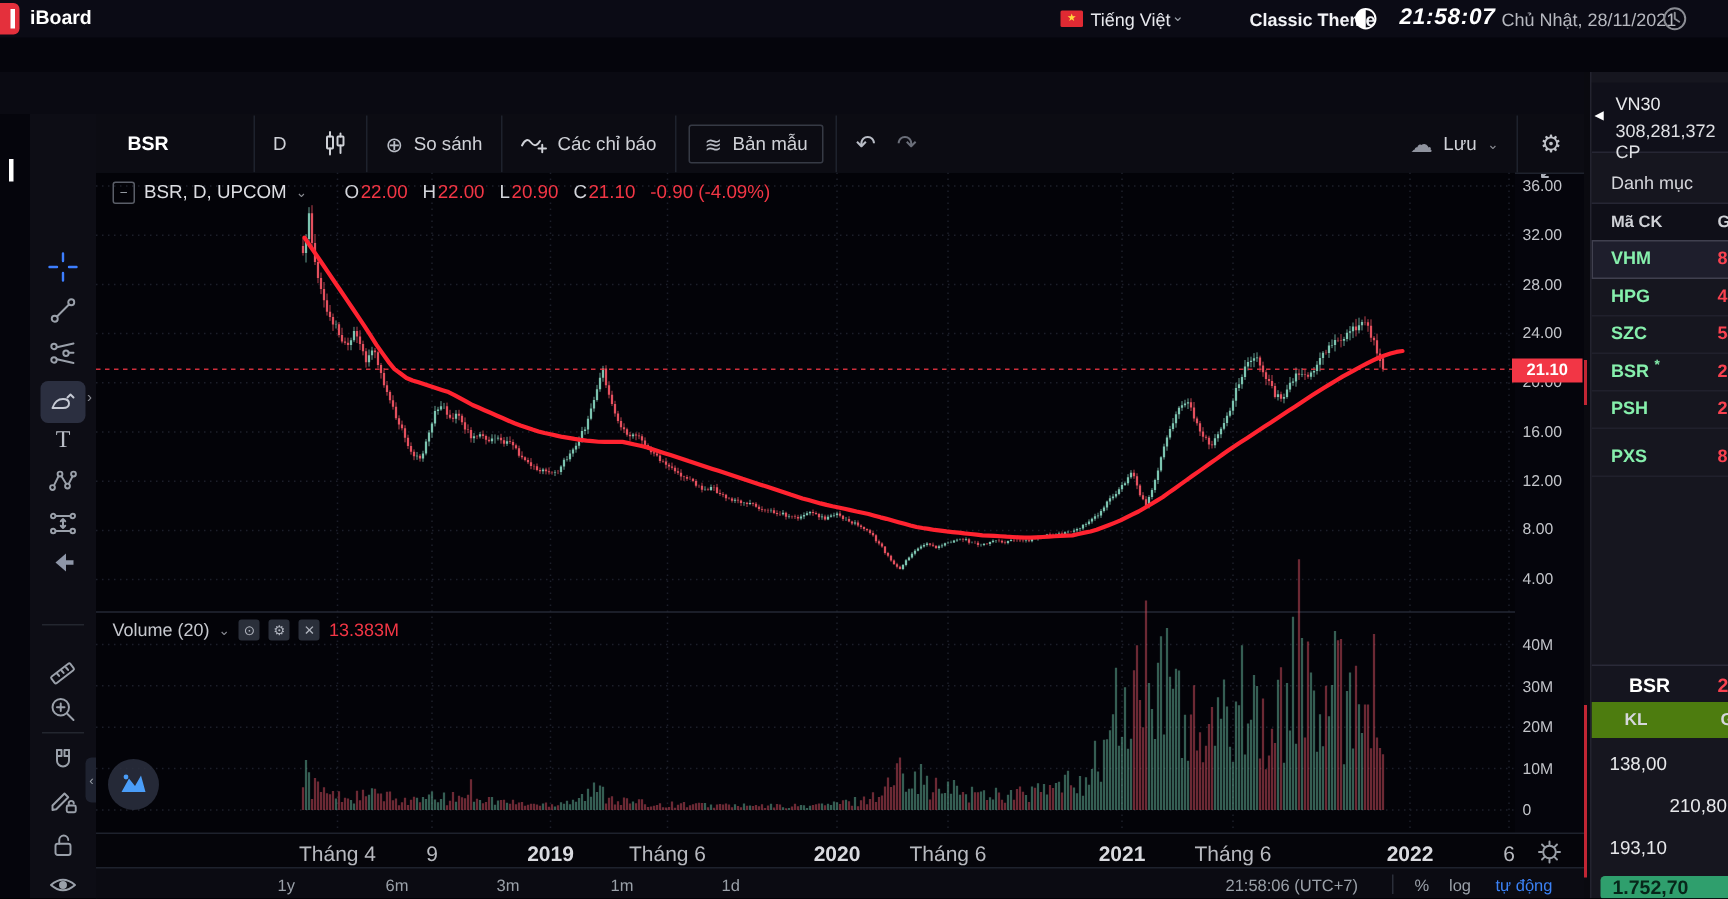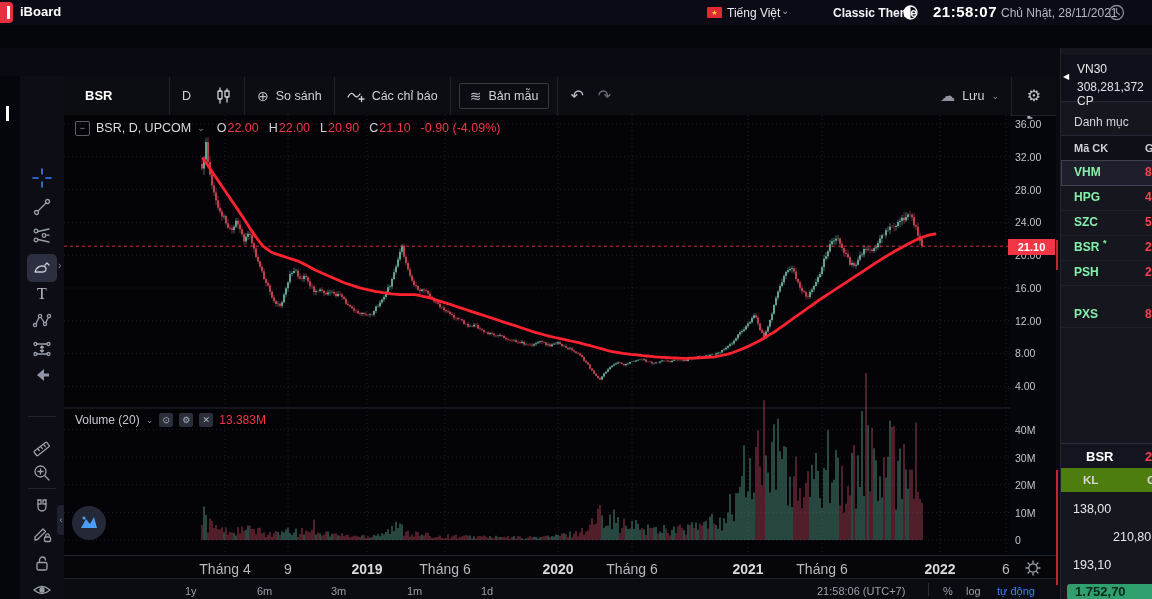--- a/index.html
+++ b/index.html
@@ -8,21 +8,21 @@
   .abs{position:absolute;}
   
   #topbar{left:0;top:0;width:1152px;height:25px;background:#0b0b15;}
   #logo-sq{left:-8px;top:2px;width:21px;height:21px;background:#e4303c;border-radius:4px;}
   #logo-sq i{position:absolute;right:3px;top:4px;width:3px;height:13px;background:#fff;}
   .brand{left:20px;top:4px;font-size:13px;font-weight:bold;color:#fff;}
   .flag{left:707px;top:7px;width:15px;height:11px;background:#e02a33;border-radius:1px;font-size:7px;color:#ffd83d;text-align:center;line-height:11px;}
   .lang{left:727px;top:6px;font-size:12px;color:#e8e9ee;}
   .lang-chev{left:781px;top:5px;font-size:10px;color:#9aa0a8;}
   .theme{left:833px;top:6px;font-size:12px;font-weight:bold;color:#f2f3f6;}
-  .clockbig{left:933px;top:3px;font-size:15px;font-weight:bold;color:#fff;letter-spacing:.5px;}
+  .clockbig{left:933px;top:3px;font-size:15px;font-weight:bold;color:#fff;letter-spacing:.5px;font-style:italic;}
   .datelbl{left:1001px;top:6px;font-size:12px;color:#b6b8bf;}
   
   #menubar{left:0;top:25px;width:1152px;height:23px;background:#14141c;display:flex;}
   .menu-item{height:23px;line-height:23px;padding:0 13px;font-size:11px;font-weight:bold;color:#dfe1e6;letter-spacing:.2px;white-space:nowrap;}
   .menu-item.active{background:#060610;}
   .menu-item .chev{font-size:9px;color:#8b8d94;margin-left:5px;}
   .menu-item:first-child{padding-left:2px;}
   
   #tabbar{left:0;top:48px;width:1152px;height:28px;background:#0a0a12;}
   #edge-tick{left:6px;top:58px;width:3px;height:15px;background:#fff;}
@@ -42,21 +42,21 @@
   .ctb-cell{padding:0 12px;display:flex;align-items:center;gap:7px;}
   #ctb-symbol{width:72px;padding-left:21px;font-weight:bold;font-size:13px;color:#fff;}
   .ctb-icglyph{font-size:14px;color:#b9bdc6;}
   #tpl-box{border:1px solid #363a45;border-radius:2px;margin:0 8px;padding:4px 10px;display:flex;gap:7px;align-items:center;}
   
   #chartwrap{left:64px;top:115px;width:946px;height:463px;background:#030308;}
   #legend{left:75px;top:119px;height:18px;display:flex;align-items:center;gap:6px;font-size:12.5px;}
   .leg-box{width:13px;height:13px;border:1px solid #5a5e68;border-radius:2px;color:#9aa0a8;font-size:9px;text-align:center;line-height:12px;}
   .leg-title{color:#dcdde2;}
   .leg-chev{font-size:9px;color:#8b8d94;}
-  .ohlc{margin-left:6px;display:flex;gap:10px;}
+  .ohlc{margin-left:19px;display:flex;gap:10px;}
   .ohlc .k{color:#d2d4da;}
   .ohlc .v{color:#f23645;margin-left:1px;}
   .red{color:#f23645;}
   #vol-legend{left:75px;top:412px;height:16px;display:flex;align-items:center;gap:6px;font-size:12px;color:#c6c8ce;}
   .vic{width:14px;height:14px;background:#2a2f3a;border-radius:2px;color:#aeb2bc;font-size:9px;text-align:center;line-height:14px;}
   #watermark{left:72px;top:506px;width:34px;height:34px;background:rgba(43,48,64,.85);border-radius:50%;display:flex;align-items:center;justify-content:center;}
   
   .ptick{position:absolute;left:1015px;font-size:10.5px;color:#c3c5ca;}
   #price-badge{left:1008px;top:239px;width:47px;height:16px;background:#f23645;color:#fff;font-size:11px;font-weight:bold;text-align:center;line-height:16px;}
   #timeaxis{left:64px;top:555px;width:946px;height:23px;border-top:1px solid #1e222d;background:#05050a;}
@@ -401,21 +401,21 @@
     </div>
     <div class="sb sb-row" style="top:187px;">
       <span class="tkr">BSR</span>
         <span class="tkr" style="left:42px;top:-4px;font-size:9px;">*</span>
         <span class="tval">21</span>
     </div>
     <div class="sb sb-row" style="top:212px;">
       <span class="tkr">PSH</span>
         <span class="tval">21</span>
     </div>
-    <div class="sb sb-row" style="top:254px;text-align:right;">
+    <div class="sb sb-row" style="top:244px;text-align:right;">
       <span class="tkr">PXS</span>
         <span class="tval">8.</span>
     </div>
     <div id="sb-detail-sym" class="sb">
       <span style="position:absolute;left:25px;">BSR</span>
       <span style="position:absolute;left:84px;color:#f8414f;">2</span>
     </div>
     <div id="sb-detail-cols" class="sb">
       <span style="position:absolute;left:22px;">KL</span>
       <span style="position:absolute;left:86px;">G</span>

